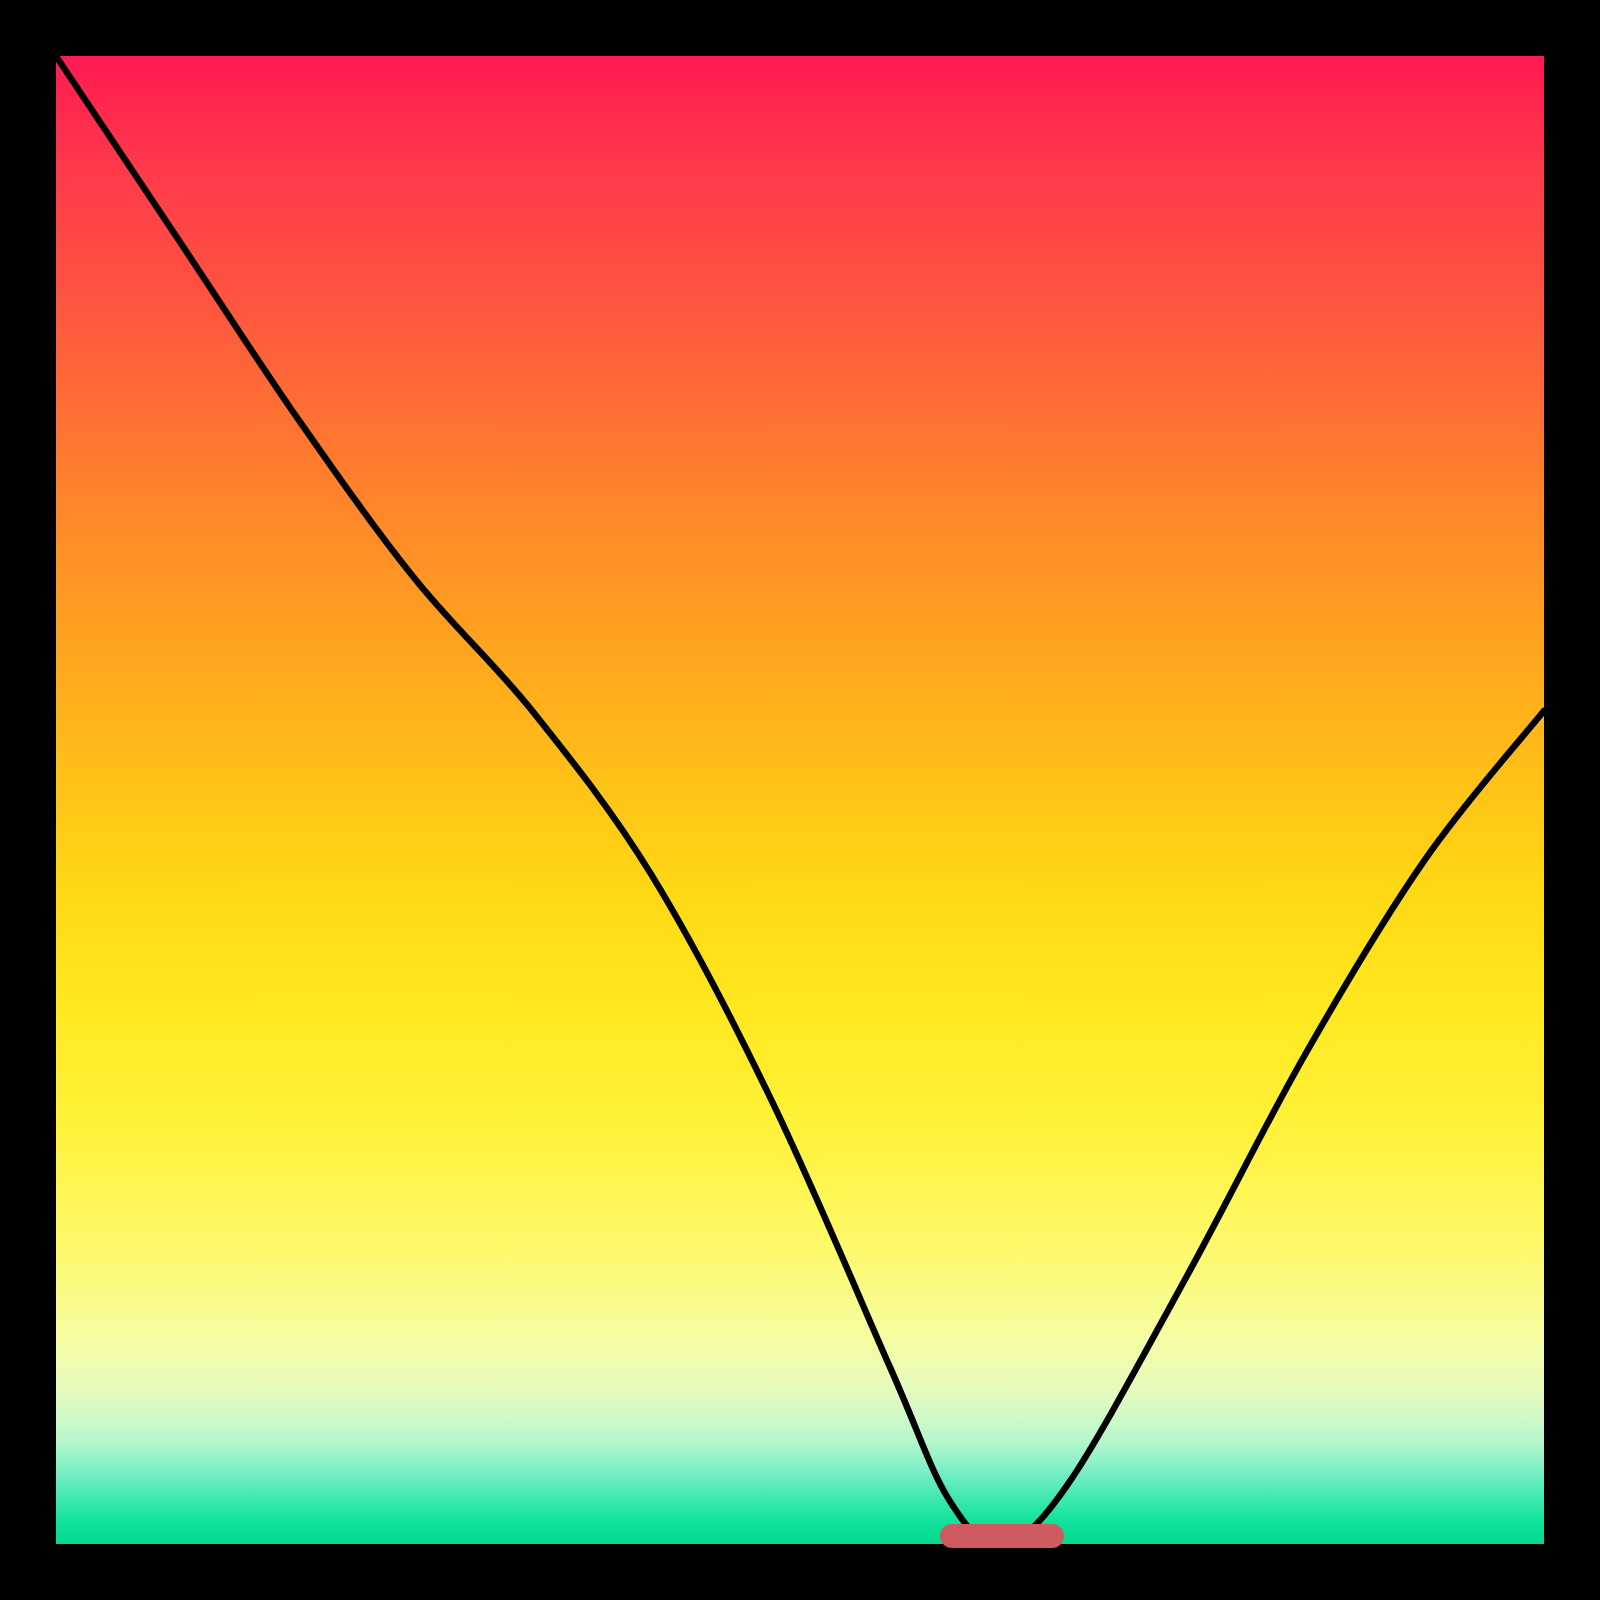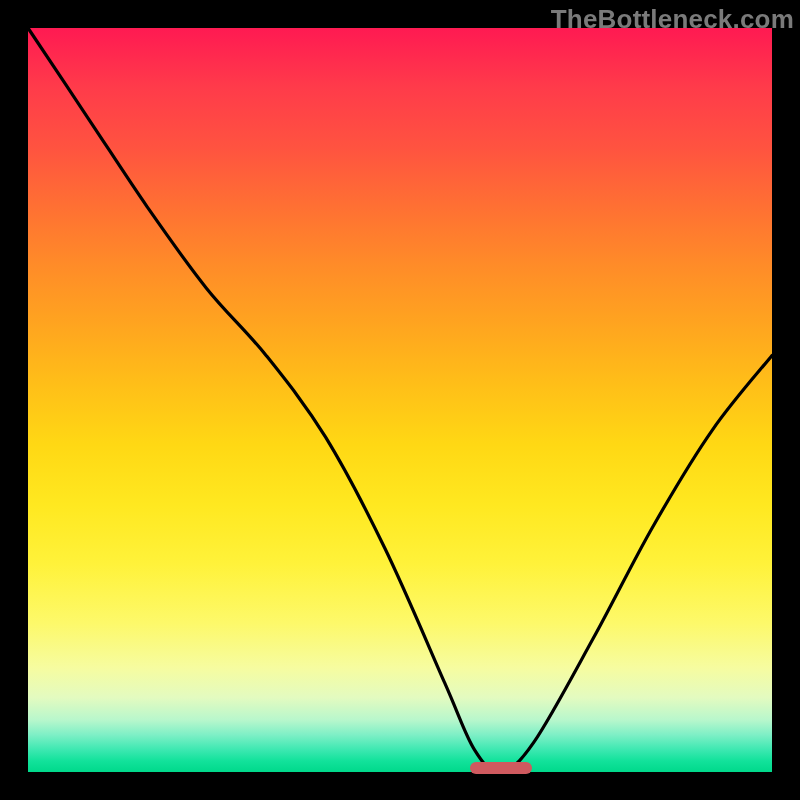--- a/index.html
+++ b/index.html
@@ -75,14 +75,13 @@
 
 <div class="frame">
   <div class="plot"></div>
 
   <svg class="curve" viewBox="0 0 744 744" preserveAspectRatio="none">
     <path id="curve-path" fill="none" stroke-width="3.2" stroke-linecap="round" stroke="#000000" d="M 0.0 0.0 C 9.9 14.9, 39.7 59.5, 59.5 89.3 C 79.4 119.0, 99.2 150.0, 119.0 178.6 C 138.9 207.1, 158.7 235.6, 178.6 260.4 C 198.4 285.2, 218.2 302.6, 238.1 327.4 C 257.9 352.2, 277.8 377.0, 297.6 409.2 C 317.4 441.4, 337.3 479.9, 357.1 520.8 C 377.0 561.7, 401.8 621.2, 416.6 654.7 C 431.5 688.2, 437.1 706.8, 446.4 721.7 C 455.7 736.6, 462.5 745.2, 472.4 744.0 C 482.4 742.8, 490.4 736.6, 505.9 714.2 C 521.4 691.9, 545.6 646.0, 565.4 610.1 C 585.3 574.1, 605.1 533.2, 625.0 498.5 C 644.8 463.8, 664.6 430.3, 684.5 401.8 C 704.3 373.2, 734.1 339.8, 744.0 327.4"></path>
   </svg>
 
   <div class="marker" id="opt-marker" background="#cf5a5f" style="left: 470px; top: 762px; width: 62px; height: 12px;"></div>
 
-  <div class="watermark">TheBottleneck.com</div>
 </div>
 
 </body></html>

